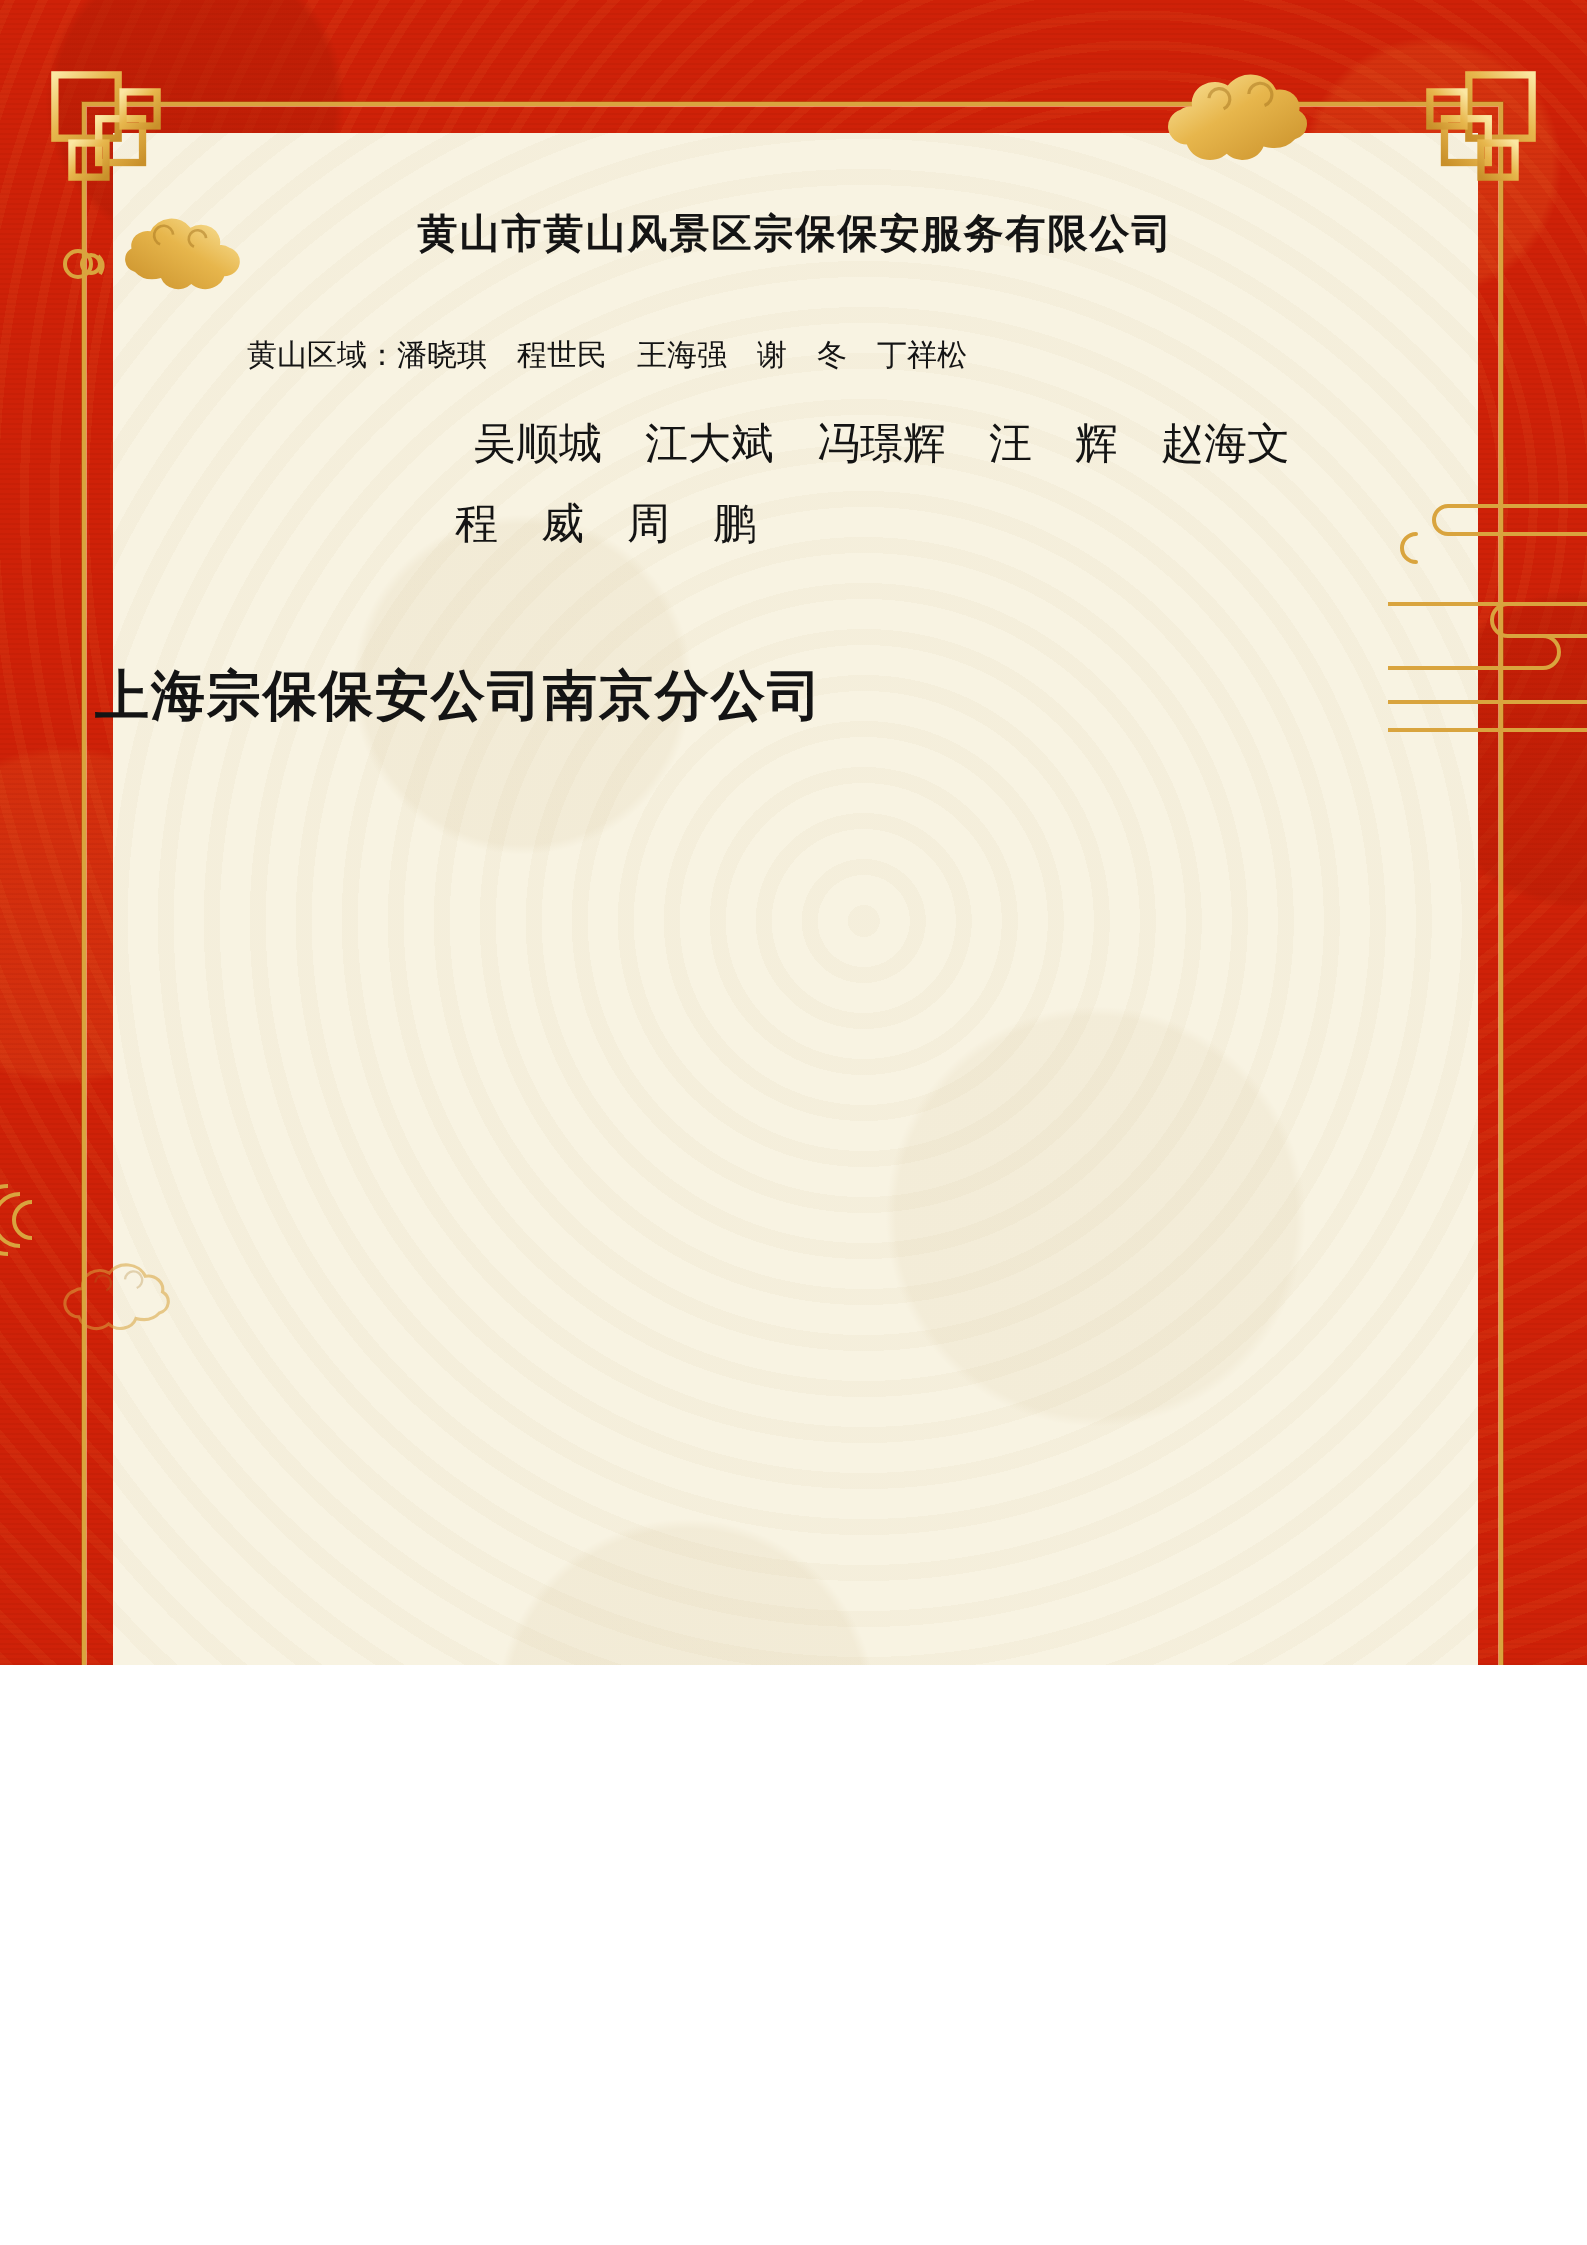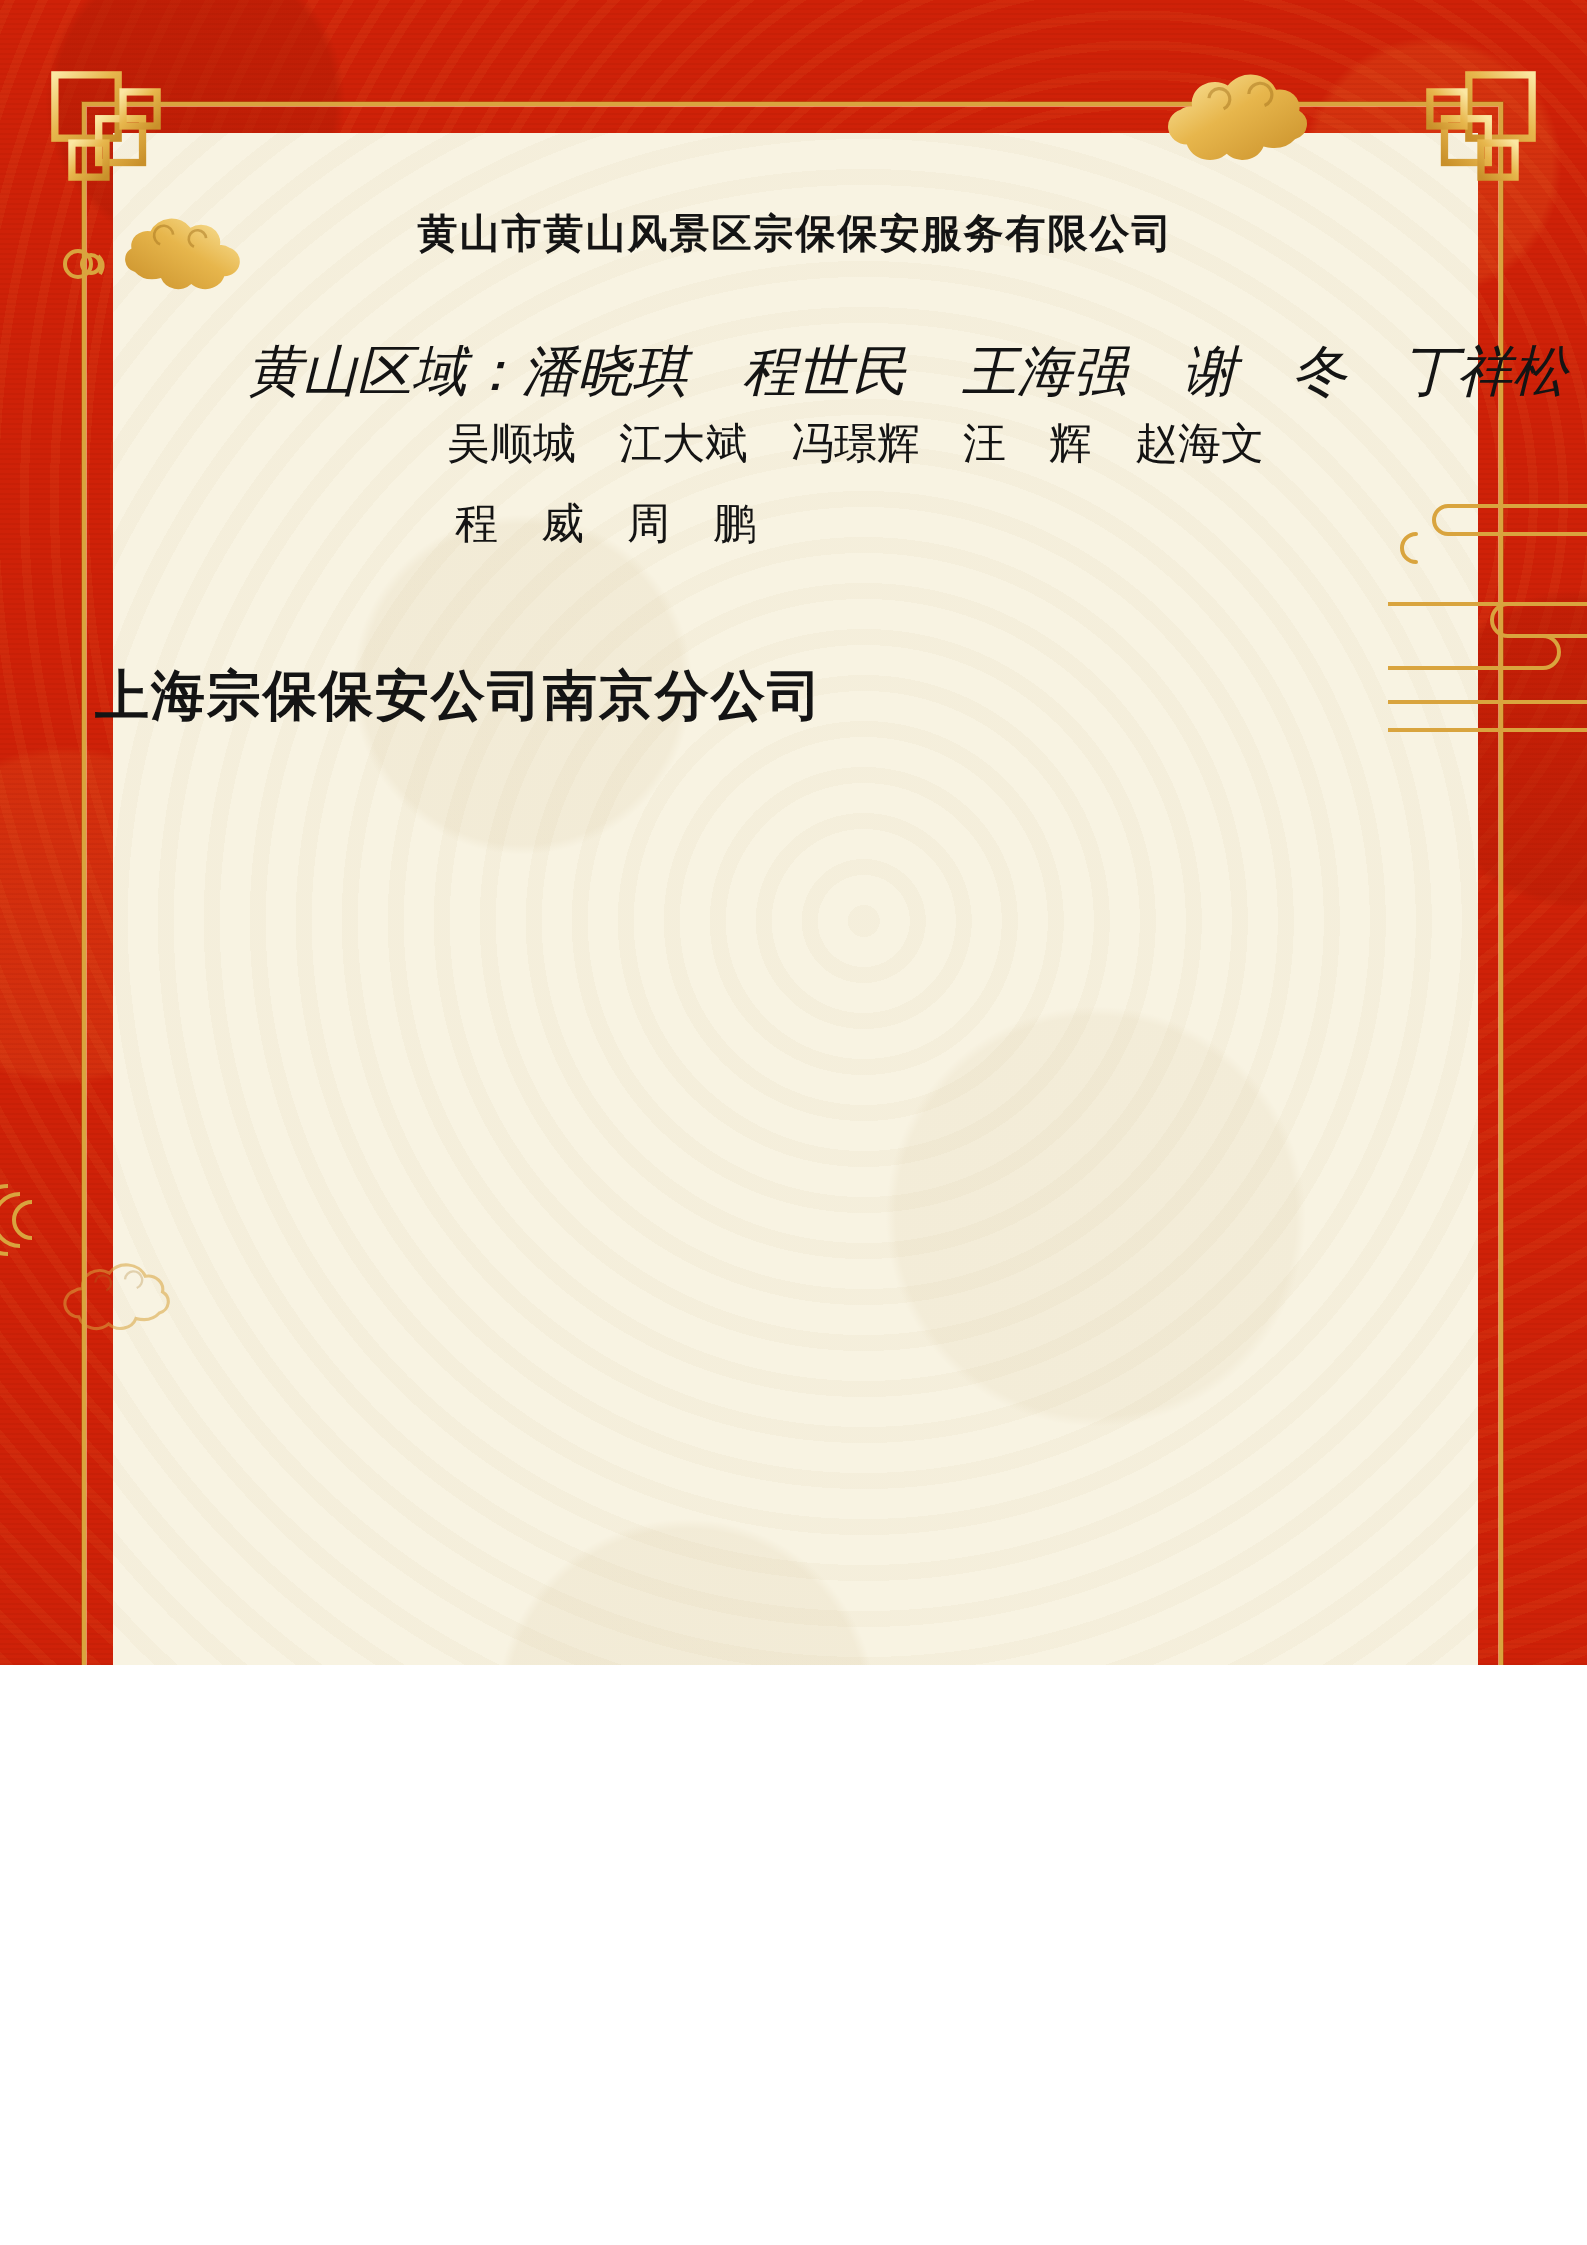--- a/index.html
+++ b/index.html
@@ -30,22 +30,22 @@
     position:absolute;left:113px;top:133px;width:1365px;height:1970px;
     background-color:#f8f3e2;
     background-image:
       radial-gradient(circle at 30% 28%, rgba(208,188,145,.14) 0 160px, rgba(0,0,0,0) 170px),
       radial-gradient(circle at 72% 55%, rgba(208,188,145,.12) 0 200px, rgba(0,0,0,0) 210px),
       radial-gradient(circle at 42% 80%, rgba(208,188,145,.14) 0 180px, rgba(0,0,0,0) 190px),
       repeating-radial-gradient(circle at 55% 40%, rgba(205,185,140,.08) 0 16px, rgba(0,0,0,0) 16px 46px);
   }
   .txt{position:absolute;color:#141414;white-space:pre;}
   .t-title{left:113px;top:206px;width:1365px;text-align:center;font-size:40px;font-weight:700;letter-spacing:2px;}
-  .t-line1{left:247px;top:335px;font-size:55px;font-style:italic;}
-  .t-line2{left:447px;top:415px;font-size:43px;}
+  .t-line1{left:247px;top:335px;font-size:30px;}
+  .t-line2{left:473px;top:415px;font-size:43px;}
   .t-line3{left:447px;top:495px;font-size:43px;margin-left:8px;}
   .t-sub  {left:95px;top:660px;width:1365px;font-size:54px;font-weight:700;letter-spacing:2px;}
   .t-nj   {left:247px;top:788px;font-size:43px;}
   .deco{position:absolute;}
 </style>
 </head>
 <body>
 
 <div class="page">
 

